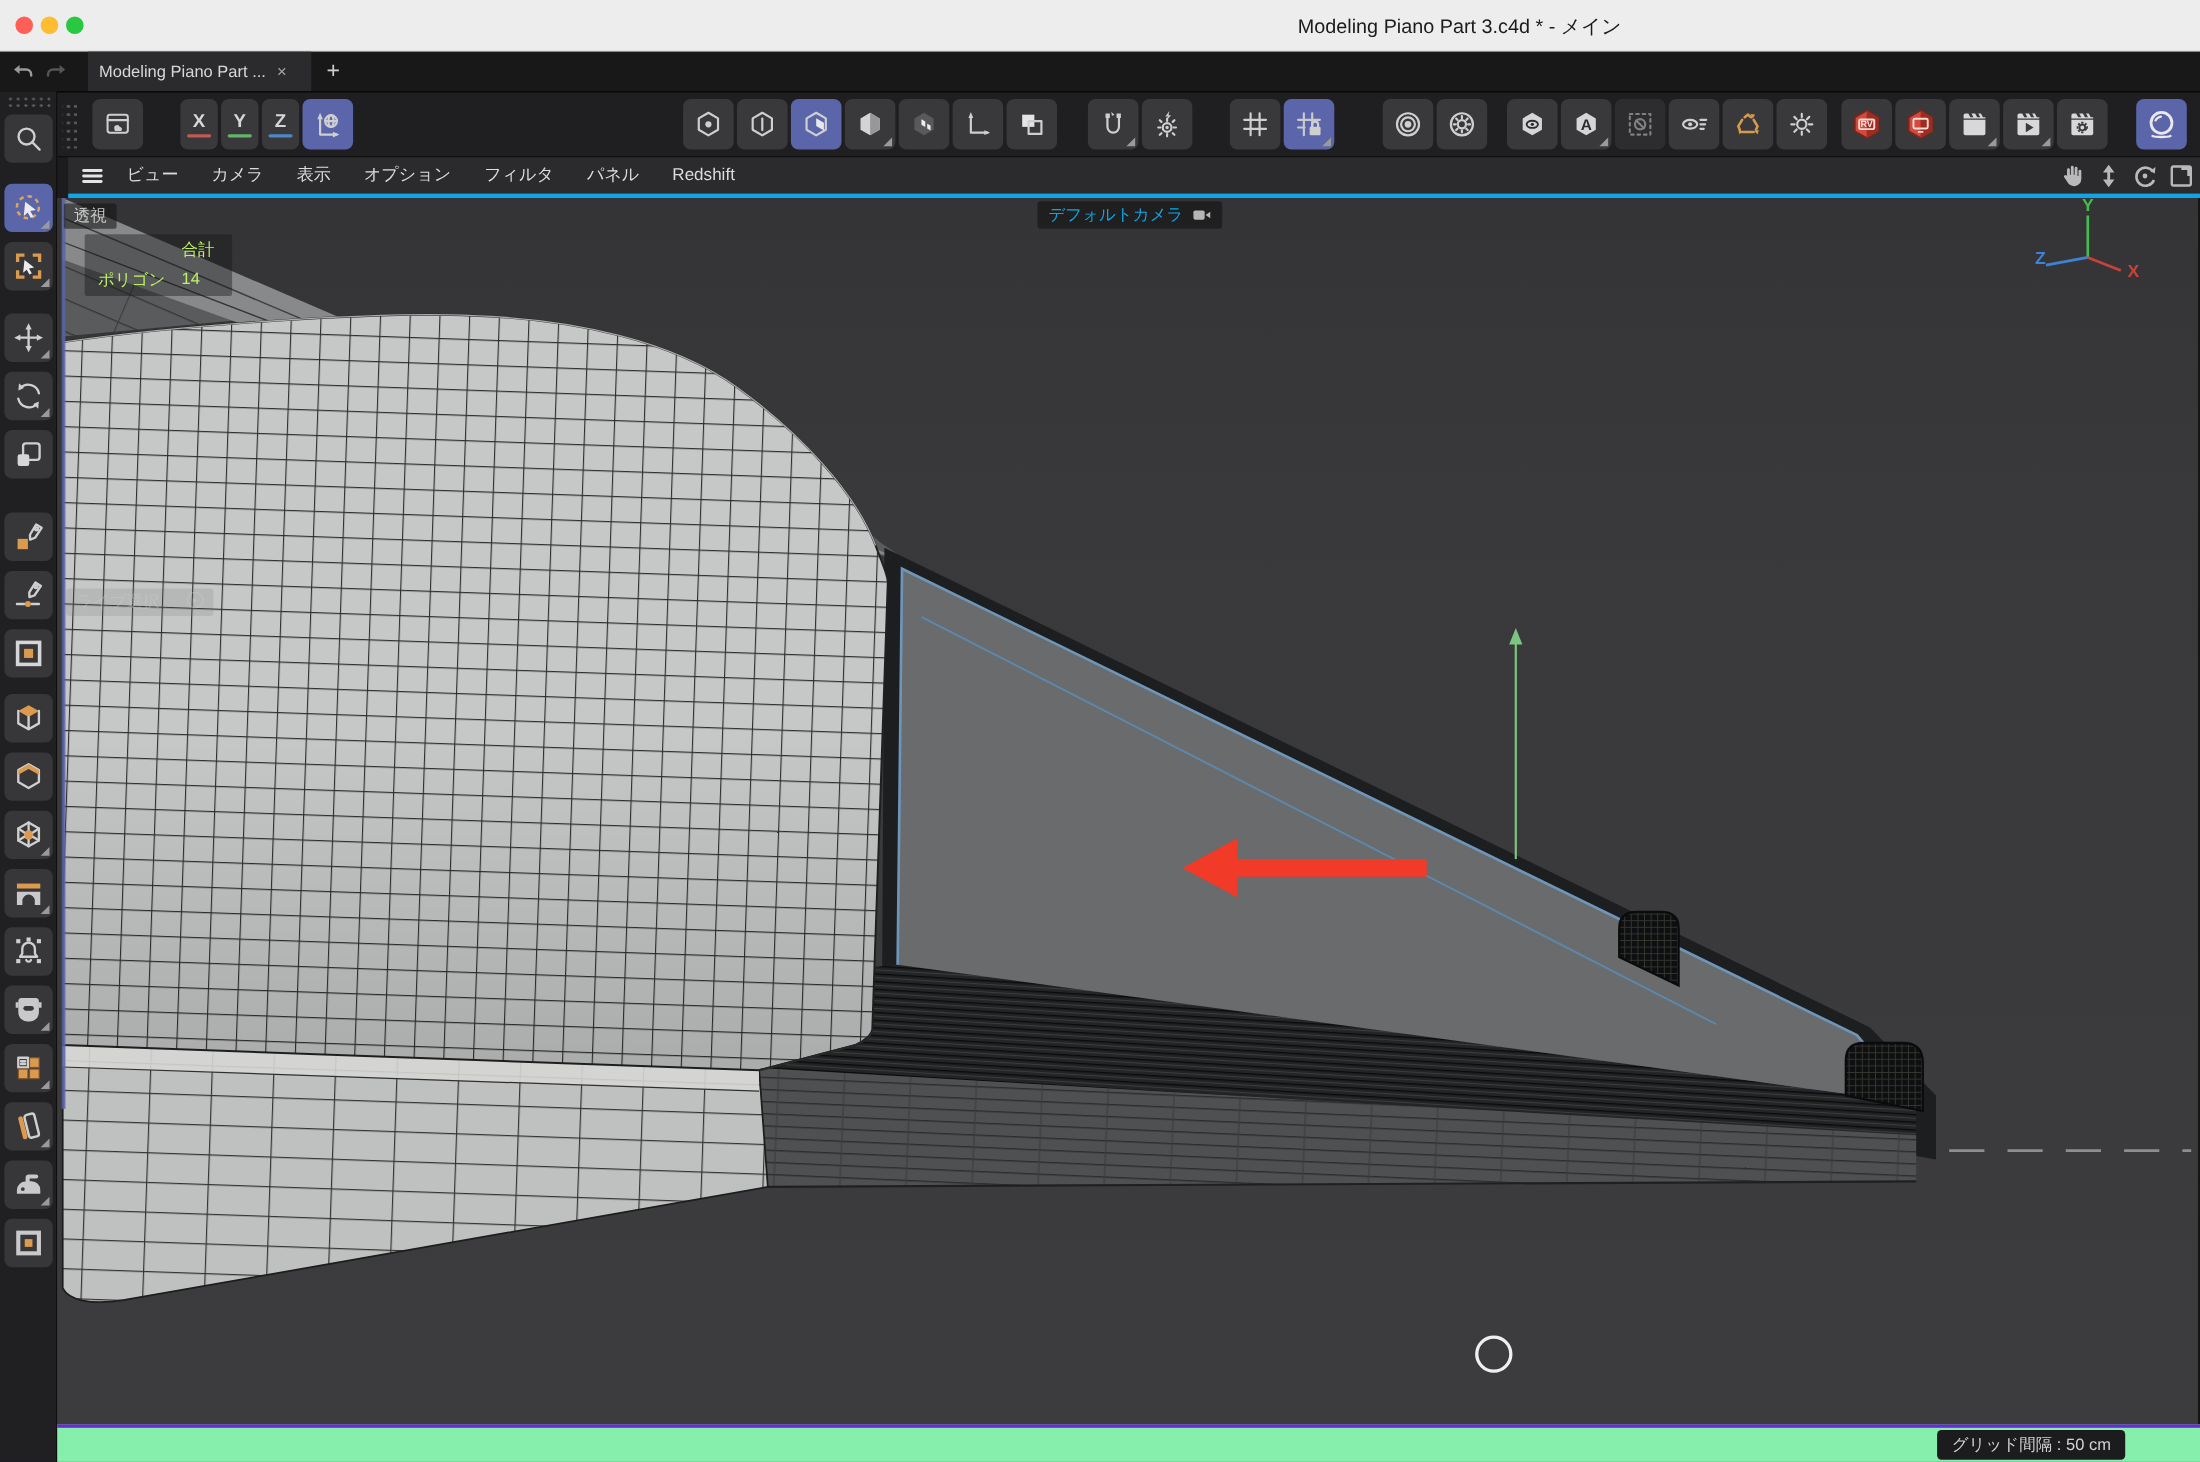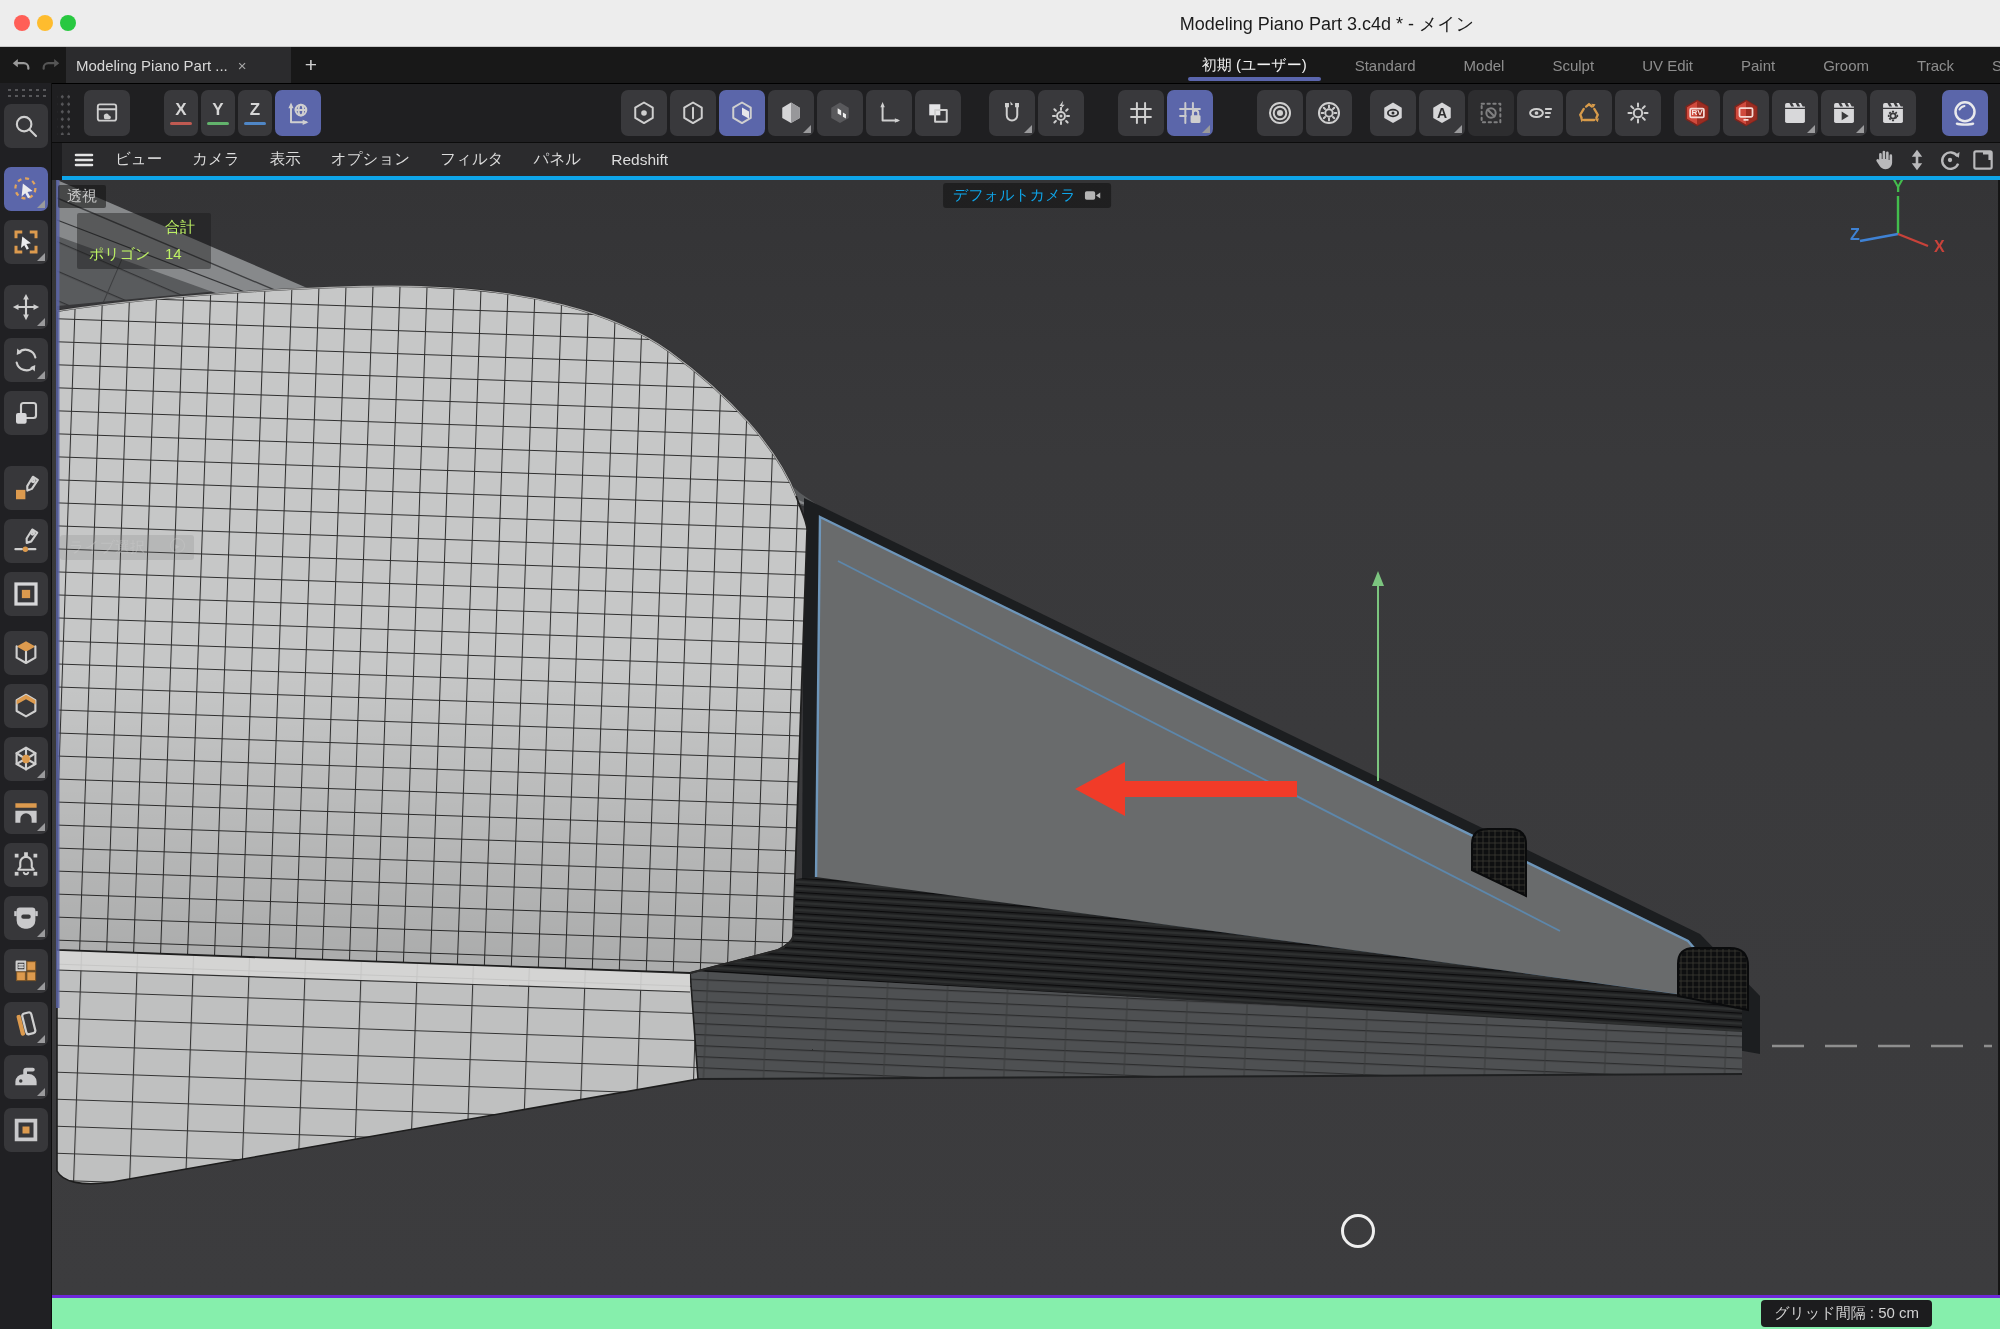--- a/index.html
+++ b/index.html
@@ -5,21 +5,21 @@
   *{box-sizing:border-box;margin:0;padding:0}
   html,body{width:2000px;height:1329px;overflow:hidden;background:#1c1c1e;
     font-family:"Liberation Sans","DejaVu Sans",sans-serif;-webkit-font-smoothing:antialiased}
   
   .titlebar{position:absolute;left:0;top:0;width:2000px;height:47px;background:#ededed;border-bottom:1px solid #c9c9c9}
   .tl{position:absolute;top:15px;width:16px;height:16px;border-radius:50%}
   .title{position:absolute;top:12px;left:1327px;transform:translateX(-50%);font-size:18px;font-weight:normal;color:#1b1b1b;white-space:nowrap}
   
   .tabrow{position:absolute;left:0;top:47px;width:2000px;height:36px;background:#181818;display:flex;align-items:stretch}
   .histbtn{width:30px;display:flex;align-items:center;justify-content:center}
-  .doctab{width:225px;background:#2b2b2d;display:flex;align-items:center;padding:0 10px;color:#d8d8d8;font-size:15px;gap:10px}
+  .doctab{margin-left:14px;width:203px;background:#2b2b2d;display:flex;align-items:center;padding:0 10px;color:#d8d8d8;font-size:15px;gap:10px}
   .doctab .lbl{white-space:nowrap;overflow:hidden}
   .doctab .x{color:#a8a8a8;font-size:15px;cursor:default}
   .plus{width:40px;display:flex;align-items:center;justify-content:center;color:#cfcfcf;font-size:21px}
   .layouts{position:absolute;right:0;top:0;height:36px;display:flex}
   .layout{height:36px;display:flex;align-items:center;justify-content:center;padding:0 24px;font-size:15px;color:#8e8e8e;position:relative;white-space:nowrap}
   .layout.active{color:#f2f2f2}
   .layout.active::after{content:"";position:absolute;left:10px;right:10px;bottom:2px;height:4px;background:#5b66ae;border-radius:2px}
   .layout.clip{padding:0 0 0 14px;width:22px;overflow:hidden;justify-content:flex-start}
   
   .toolbar{position:absolute;left:0;top:83px;width:2000px;height:60px;background:#1f1f21;border-top:1px solid #000;border-bottom:1px solid #0c0c0c;display:flex;align-items:center}
@@ -80,31 +80,20 @@
     <svg width="22" height="22" viewBox="0 0 24 24">
         <path class="ic" style="stroke:#555;stroke-width:2.4" d="M18 10H9a5 5 0 0 0-5 5v1"></path>
         <path style="fill:#555" d="M15.5 5.5 21 10l-5.5 4.5z"></path>
       </svg>
   </span>
   <div class="doctab">
     <span class="lbl">Modeling Piano Part ...</span>
     <span class="x">×</span>
   </div>
   <span class="plus">+</span>
-  <div class="layouts">
-    <span class="layout active">初期 (ユーザー)</span>
-    <span class="layout">Standard</span>
-    <span class="layout">Model</span>
-    <span class="layout">Sculpt</span>
-    <span class="layout">UV Edit</span>
-    <span class="layout">Paint</span>
-    <span class="layout">Groom</span>
-    <span class="layout">Track</span>
-    <span class="layout clip">S</span>
-  </div>
 </div>
 
 <div class="toolbar">
   <div class="dots-v"></div>
 
   <div class="tbtn" style="margin-left:14px">
     <svg width="26" height="26" viewBox="0 0 24 24">
         <rect class="ic" x="3.5" y="4" width="17" height="15" rx="2"></rect>
         <path class="ic" d="M3.5 8.5h17"></path>
         <path class="icf" d="M9.2 15.7a2.4 2.4 0 0 1 4.6-1.4 1.8 1.8 0 0 1 1.6 2.6c-.3.5-.9.8-1.6.8H10a1.9 1.9 0 0 1-.8-2z"></path>

